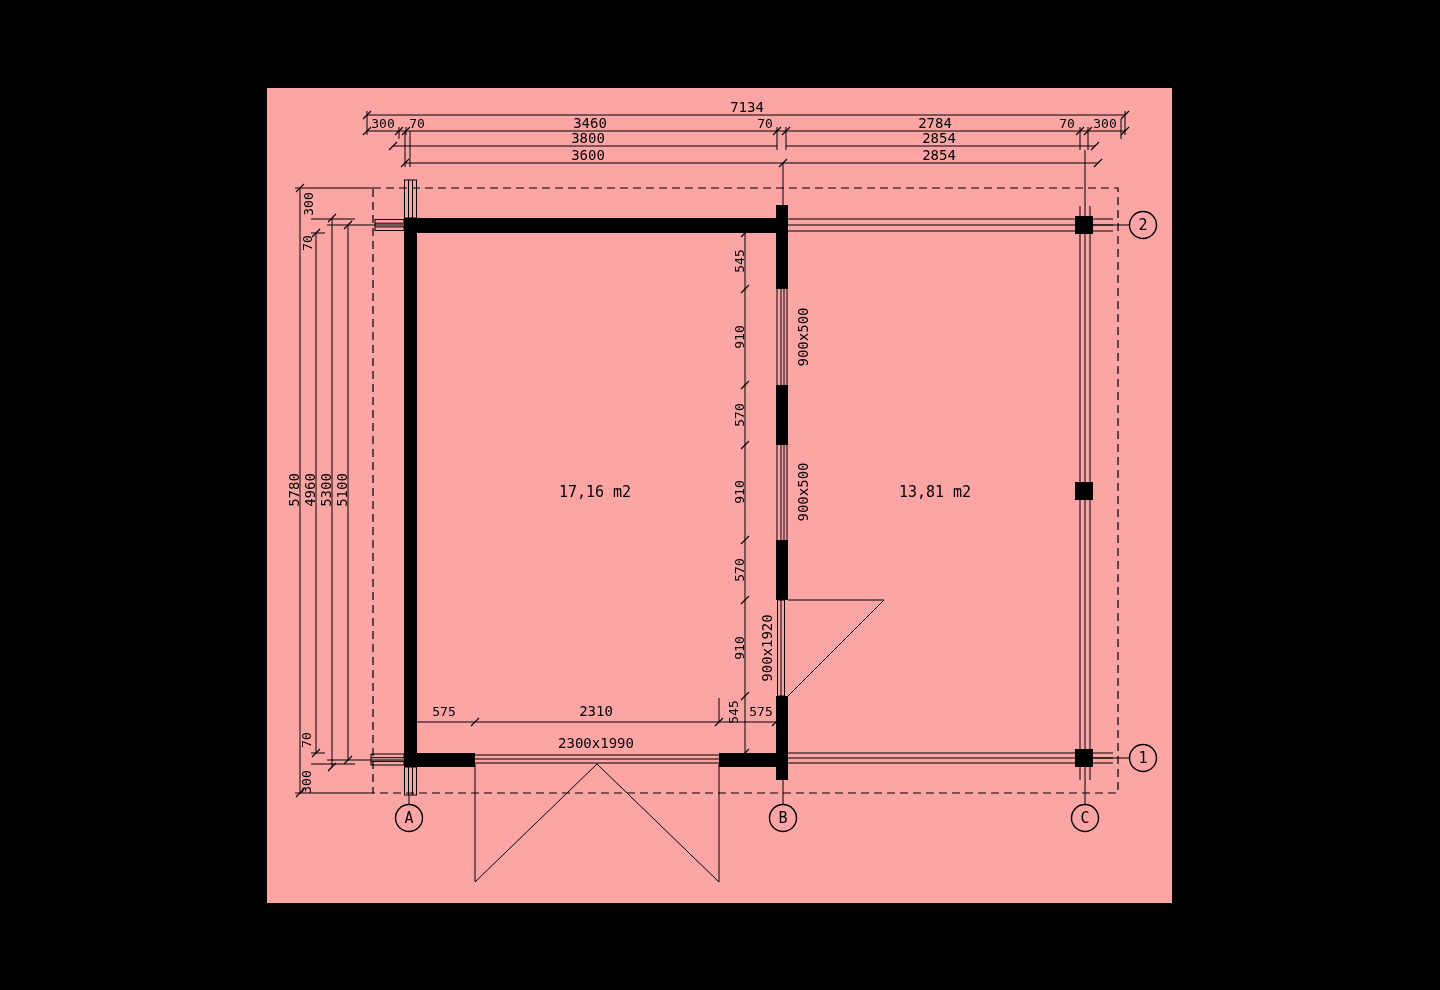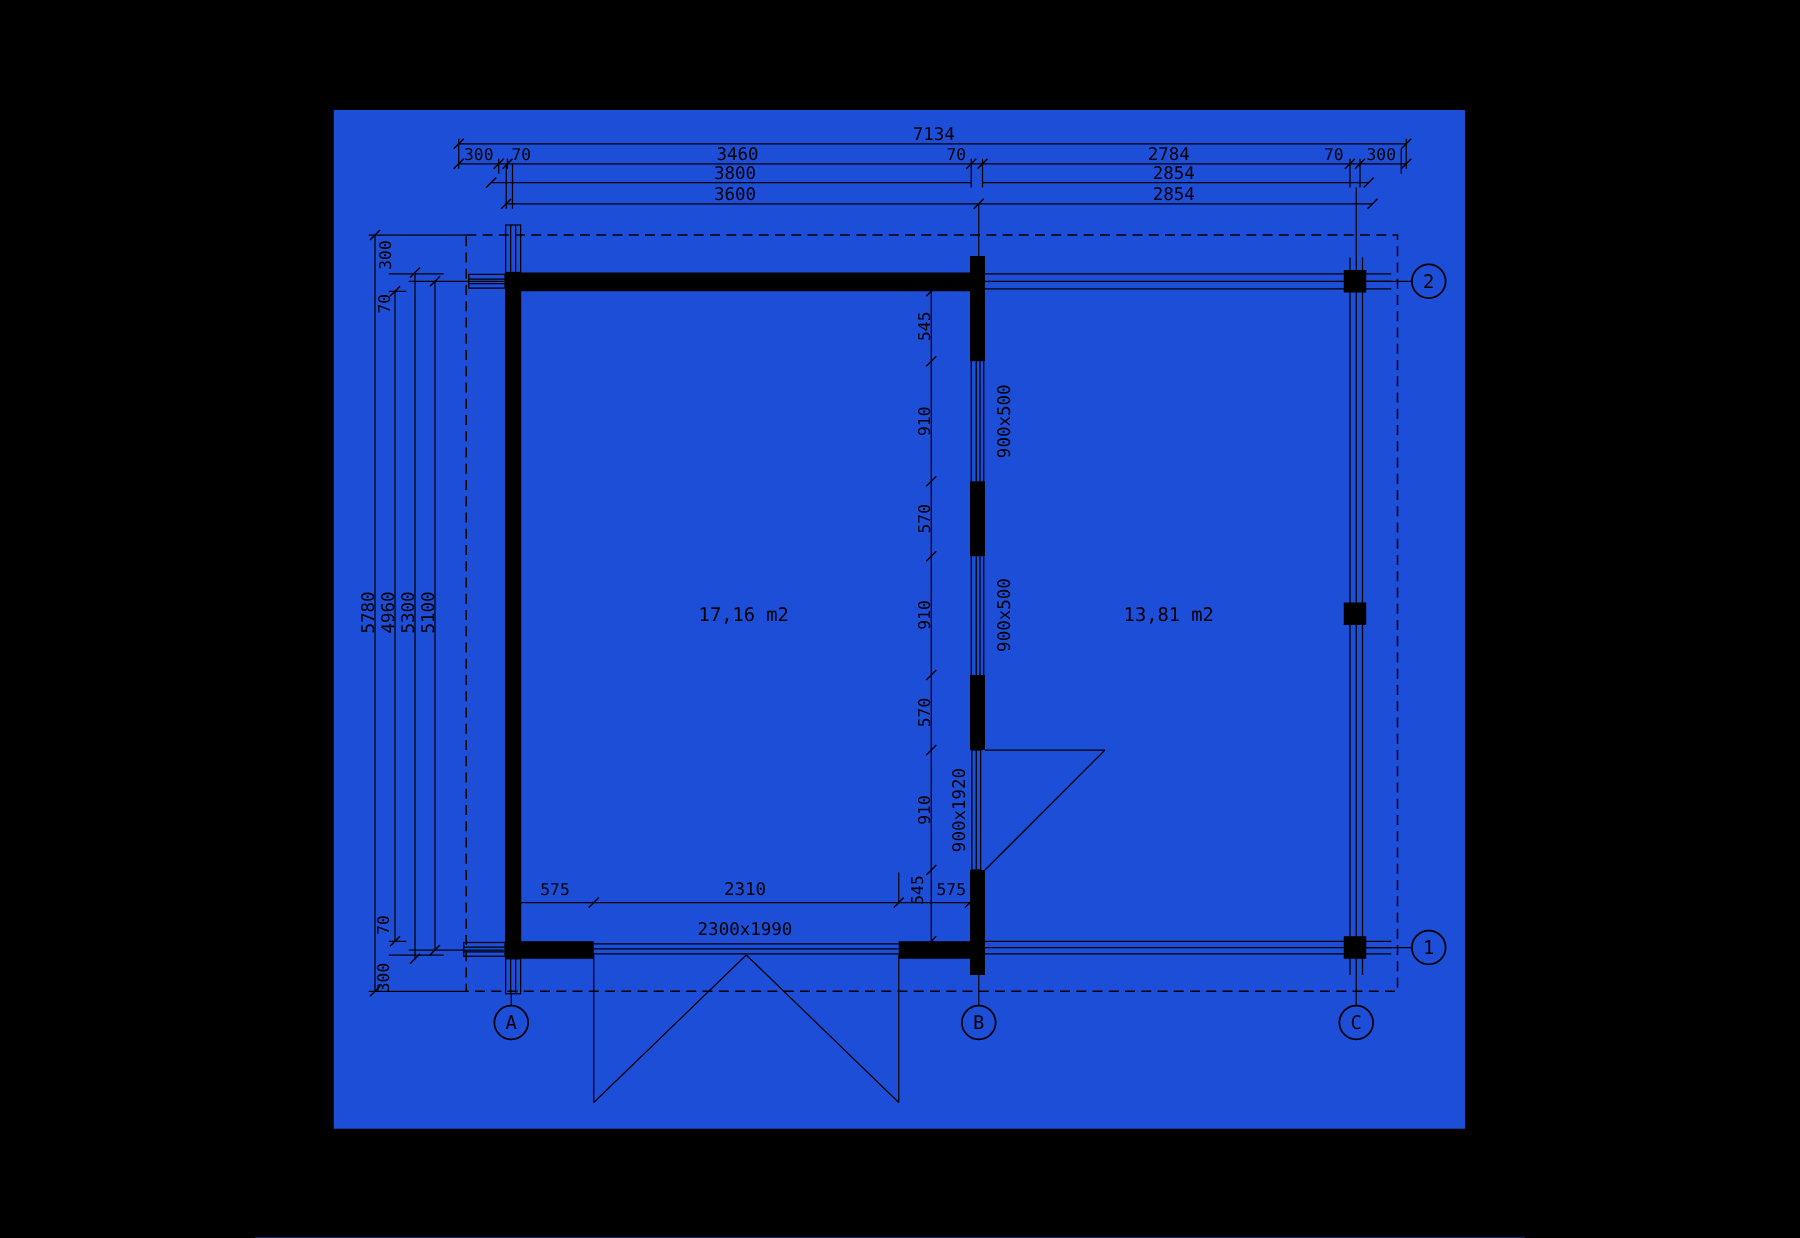--- a/index.html
+++ b/index.html
@@ -1,18 +1,18 @@
 <!DOCTYPE html>
 <html><head>
 <meta charset="utf-8">
 <style>
   html,body{margin:0;padding:0;}
   body{width:1440px;height:990px;background:#000;position:relative;
        font-family:"DejaVu Sans Mono","Liberation Mono",monospace;}
-  #canvas{position:absolute;left:267px;top:88px;width:905px;height:815px;background:#1d4ed8;}
+  #canvas{position:absolute;left:267px;top:88px;width:905px;height:815px;background:#fca5a5;}
   svg{display:block}
   .ln{stroke:#000;stroke-width:1;fill:none}
   .ln2{stroke:#000;stroke-width:1.4;fill:none}
   .dash{stroke:#000;stroke-width:1.2;fill:none;stroke-dasharray:8 5}
   .blk{fill:#000;stroke:none}
   .tick{stroke:#000;stroke-width:1.1}
   .dim{font-size:14px;fill:#000;text-anchor:middle}
   .dims{font-size:13px;fill:#000;text-anchor:middle}
   .room{font-size:15px;fill:#000;text-anchor:middle}
   .bub{font-size:15px;fill:#000;text-anchor:middle}

